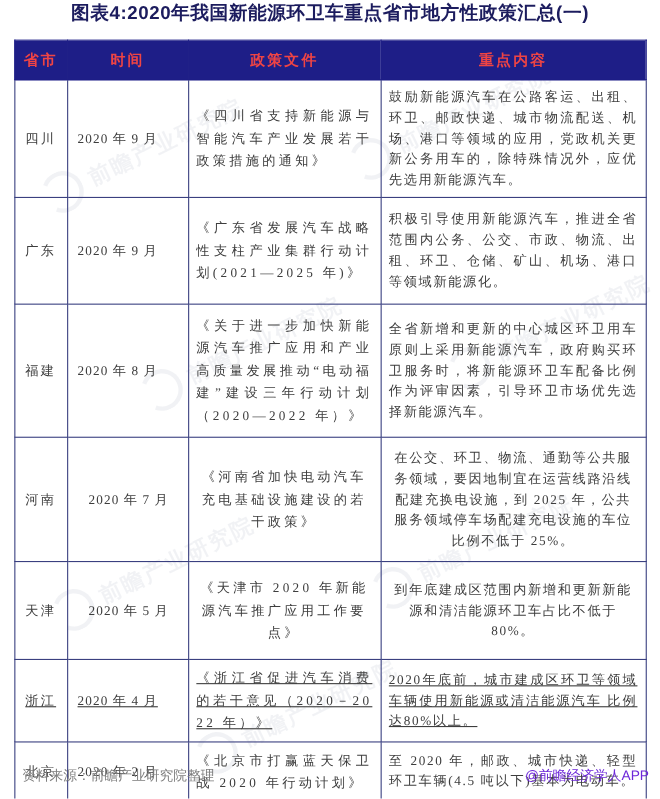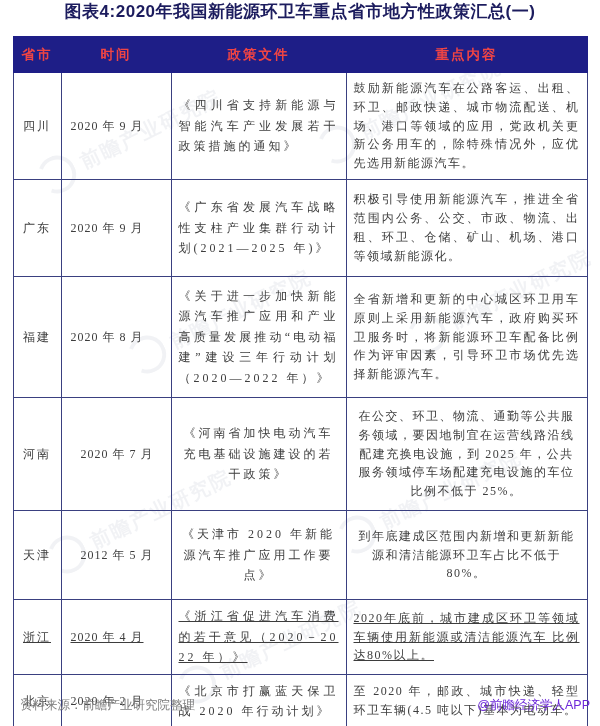--- a/index.html
+++ b/index.html
@@ -174,21 +174,21 @@
           <td class="content">全省新增和更新的中心城区环卫用车原则上采用新能源汽车，政府购买环卫服务时，将新能源环卫车配备比例作为评审因素，引导环卫市场优先选择新能源汽车。</td>
         </tr>
         <tr>
           <td class="province">河南</td>
           <td class="date">2020 年 7 月</td>
           <td class="policy">《河南省加快电动汽车充电基础设施建设的若干政策》</td>
           <td class="content">在公交、环卫、物流、通勤等公共服务领域，要因地制宜在运营线路沿线配建充换电设施，到 2025 年，公共服务领域停车场配建充电设施的车位比例不低于 25%。</td>
         </tr>
         <tr>
           <td class="province">天津</td>
-          <td class="date">2012 年 5 月</td>
+          <td class="date">2020 年 5 月</td>
           <td class="policy">《天津市 2020 年新能源汽车推广应用工作要点》</td>
           <td class="content">到年底建成区范围内新增和更新新能源和清洁能源环卫车占比不低于
 80%。</td>
         </tr>
         <tr>
           <td class="province">浙江</td>
           <td class="date">2020 年 4 月</td>
           <td class="policy">《浙江省促进汽车消费的若干意见（2020－2022 年）》</td>
           <td class="content">2020年底前，城市建成区环卫等领域车辆使用新能源或清洁能源汽车 比例达80%以上。</td>
         </tr>

